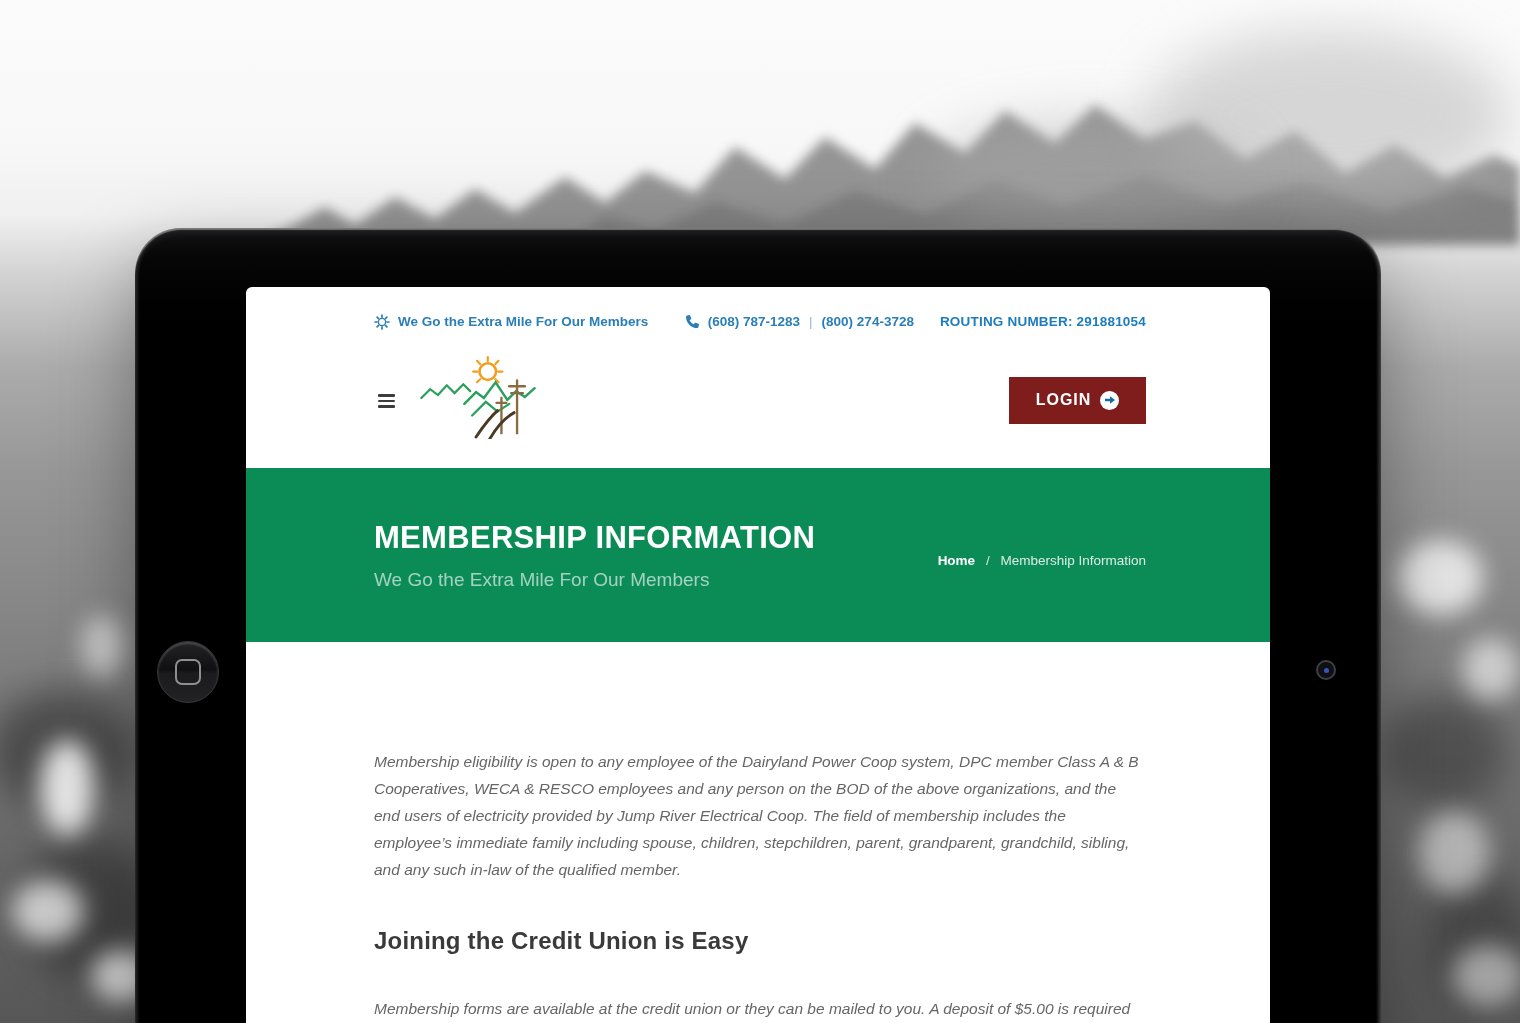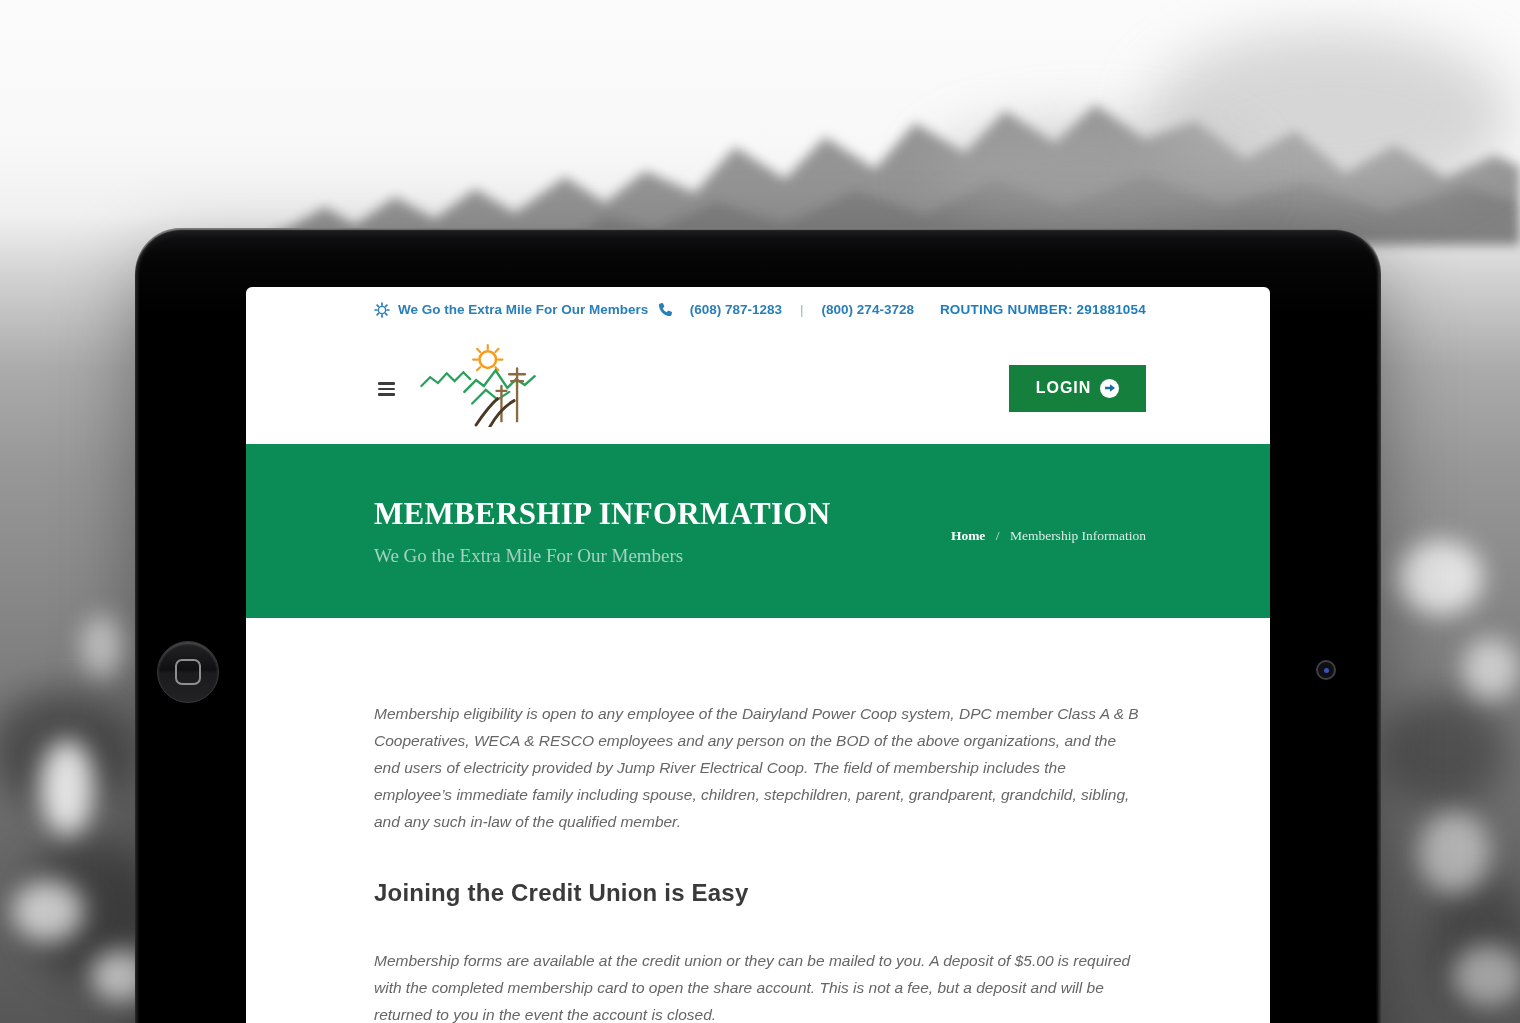--- a/index.html
+++ b/index.html
@@ -54,47 +54,47 @@
   .camera{
     position:absolute;left:1181px;top:432px;width:16px;height:16px;border-radius:50%;
     background:#101013;border:2px solid #3e3e44;box-sizing:content-box;
   }
   .camera .dot{position:absolute;left:6px;top:6px;width:5px;height:5px;border-radius:50%;background:#3853c0;filter:blur(.6px);}
   
   .screen{
     position:absolute;left:111px;top:59px;width:1024px;height:1100px;background:#fff;
     border-radius:6px;overflow:hidden;
   }
-  .inner{width:772px;margin-left:128px;}
+  .inner{width:772px;margin-left:128px;margin-top:24px;}
   
   .topbar{height:45px;display:flex;align-items:center;}
   .topbar .inner{display:flex;align-items:center;font-size:13.5px;color:#2a7fb8;}
   .tagline{display:flex;align-items:center;gap:8px;font-weight:600;}
-  .phones{margin-left:auto;display:flex;align-items:center;gap:18px;font-weight:600;}
+  .phones{margin-left:auto;display:flex;align-items:center;gap:9px;font-weight:600;}
   .phone-sep{color:#8fb7d2;font-weight:400;}
   .routing{margin-left:26px;font-weight:700;color:#1d7cbd;letter-spacing:.2px;}
   
   .header{height:112px;display:flex;align-items:center;}
   .header .inner{display:flex;align-items:center;height:100%;}
   .hamburger{width:17px;display:flex;flex-direction:column;gap:3px;margin:2px 20px 0 4px;cursor:pointer;}
   .hamburger span{display:block;height:2.5px;background:#3c3c3c;border-radius:1px;}
   .logo{display:flex;align-items:flex-start;cursor:pointer;}
   .logo-text{display:flex;flex-direction:column;line-height:1;}
   .logo-top{font-size:21px;color:#2d86c4;font-weight:700;font-style:italic;letter-spacing:.3px;margin-left:4px;}
   .logo-bottom{font-size:35px;color:#2d86c4;font-weight:800;letter-spacing:-.5px;margin-top:3px;}
   .logo-art{width:118px;height:84px;margin:-6px 0 0 4px;}
   .login-btn{
-    margin-left:auto;width:137px;height:47px;background:#15803d;border:none;cursor:pointer;
+    margin-left:auto;width:137px;height:47px;background:#7f1d1d;border:none;cursor:pointer;
     color:#fff;font-weight:700;font-size:16px;letter-spacing:1px;
     display:flex;align-items:center;justify-content:center;gap:9px;
     font-family:"Liberation Sans",sans-serif;
   }
   .login-arrow{width:19px;height:19px;border-radius:50%;background:#fff;display:flex;align-items:center;justify-content:center;flex:0 0 auto;}
   
-  .hero{background:#0b8b55;height:174px;font-family:Liberation Serif, serif;}
+  .hero{background:#0b8b55;height:174px;}
   .hero .inner{display:flex;align-items:center;height:100%;}
   .hero-title{font-size:31px;font-weight:700;color:#fff;letter-spacing:.3px;}
   .hero-sub{font-size:19px;color:rgba(255,255,255,.62);margin-top:13px;font-weight:400;}
   .breadcrumb{margin-left:auto;font-size:13.5px;margin-top:10px;white-space:nowrap;padding-left:22px;}
   .bc-home{color:#fff;font-weight:700;cursor:pointer;}
   .bc-sep{color:rgba(255,255,255,.8);margin:0 7px;}
   .bc-current{color:rgba(255,255,255,.85);}
   
   .content{padding-top:82px;}
   .content p{font-size:15.5px;line-height:27px;color:#666;margin:0;font-weight:400;font-style:italic;}

